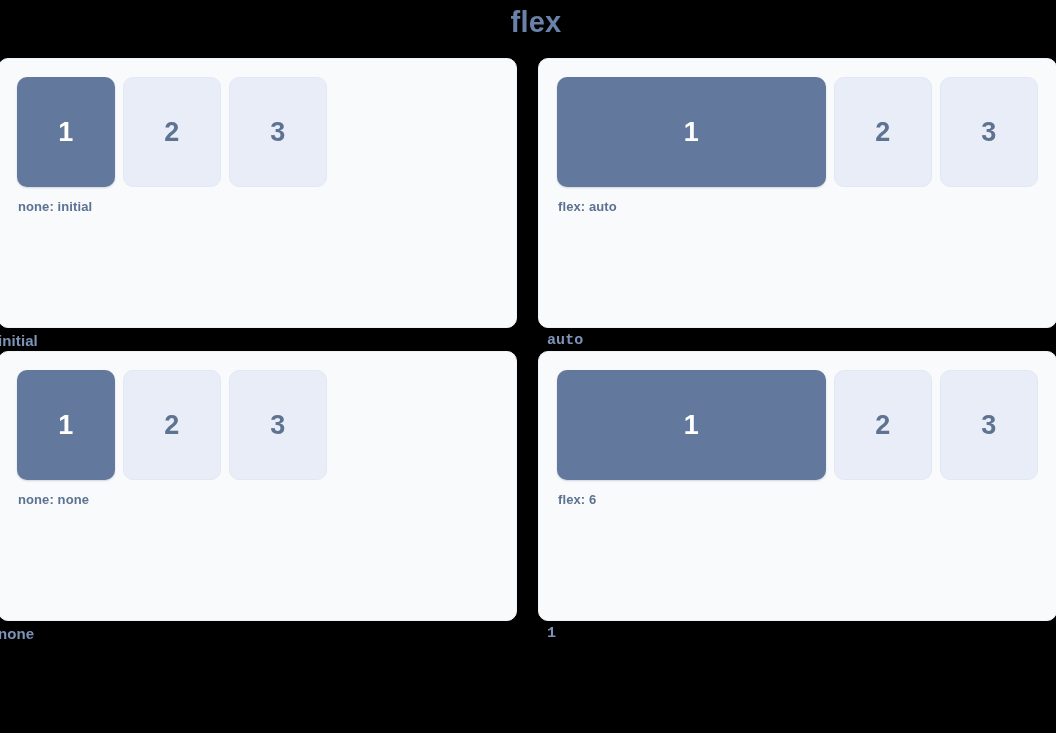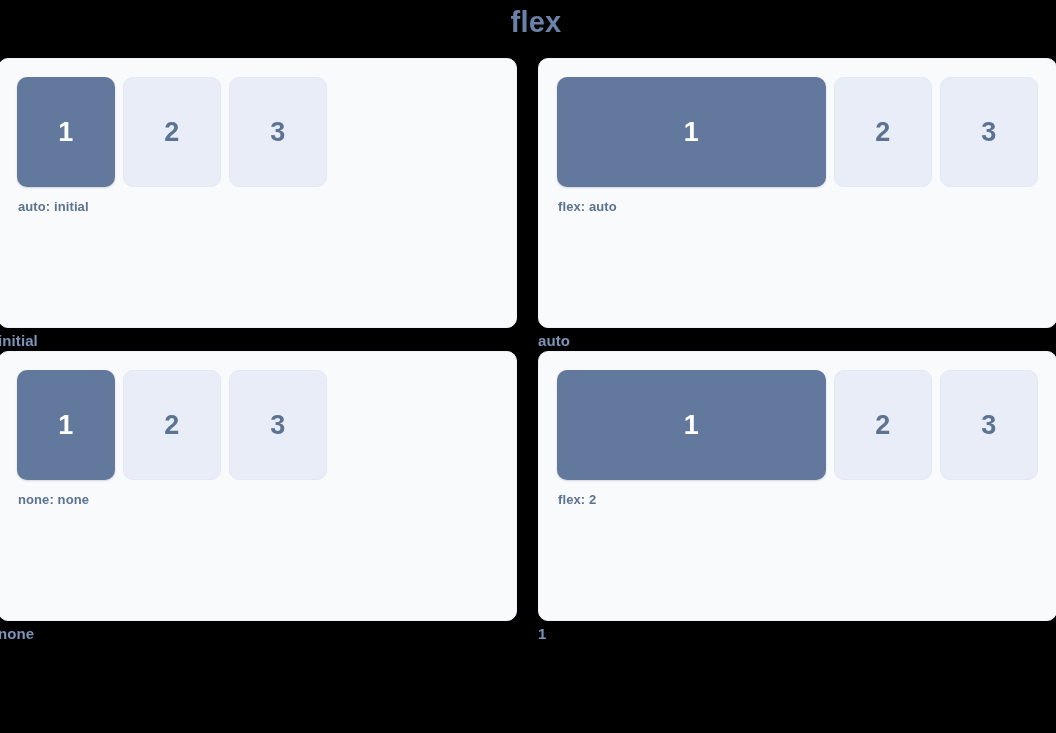--- a/index.html
+++ b/index.html
@@ -124,39 +124,39 @@
   .panel-caption {
     position: absolute;
     left: 0px;
     top: 274px;
     font-size: 15px;
     font-weight: bold;
     color: #7d94b8;
     letter-spacing: 0.1px;
     white-space: nowrap;
   }
-  .col-right .panel-caption { left: 0; }
+  .col-right .panel-caption { left: 9px; font-family: Liberation Mono, monospace; }
 </style>
 </head>
 <body>
 
 <div class="page">
 
   <div class="page-title">flex</div>
 
   <div class="demo-grid">
 
     <div class="demo-cell col-left">
       <div class="panel">
         <div class="flex-row" data-variant="fixed">
           <div class="box primary">1</div>
           <div class="box secondary">2</div>
           <div class="box secondary">3</div>
         </div>
-        <div class="panel-code">auto: initial</div>
+        <div class="panel-code">none: initial</div>
       </div>
       <div class="panel-caption">initial</div>
     </div>
 
     <div class="demo-cell col-right">
       <div class="panel">
         <div class="flex-row" data-variant="grow">
           <div class="box primary">1</div>
           <div class="box secondary">2</div>
           <div class="box secondary">3</div>
@@ -178,19 +178,19 @@
       <div class="panel-caption">none</div>
     </div>
 
     <div class="demo-cell col-right">
       <div class="panel">
         <div class="flex-row" data-variant="grow">
           <div class="box primary">1</div>
           <div class="box secondary">2</div>
           <div class="box secondary">3</div>
         </div>
-        <div class="panel-code">flex: 2</div>
+        <div class="panel-code">flex: 6</div>
       </div>
       <div class="panel-caption">1</div>
     </div>
 
   </div>
 </div>
 
 </body></html>

